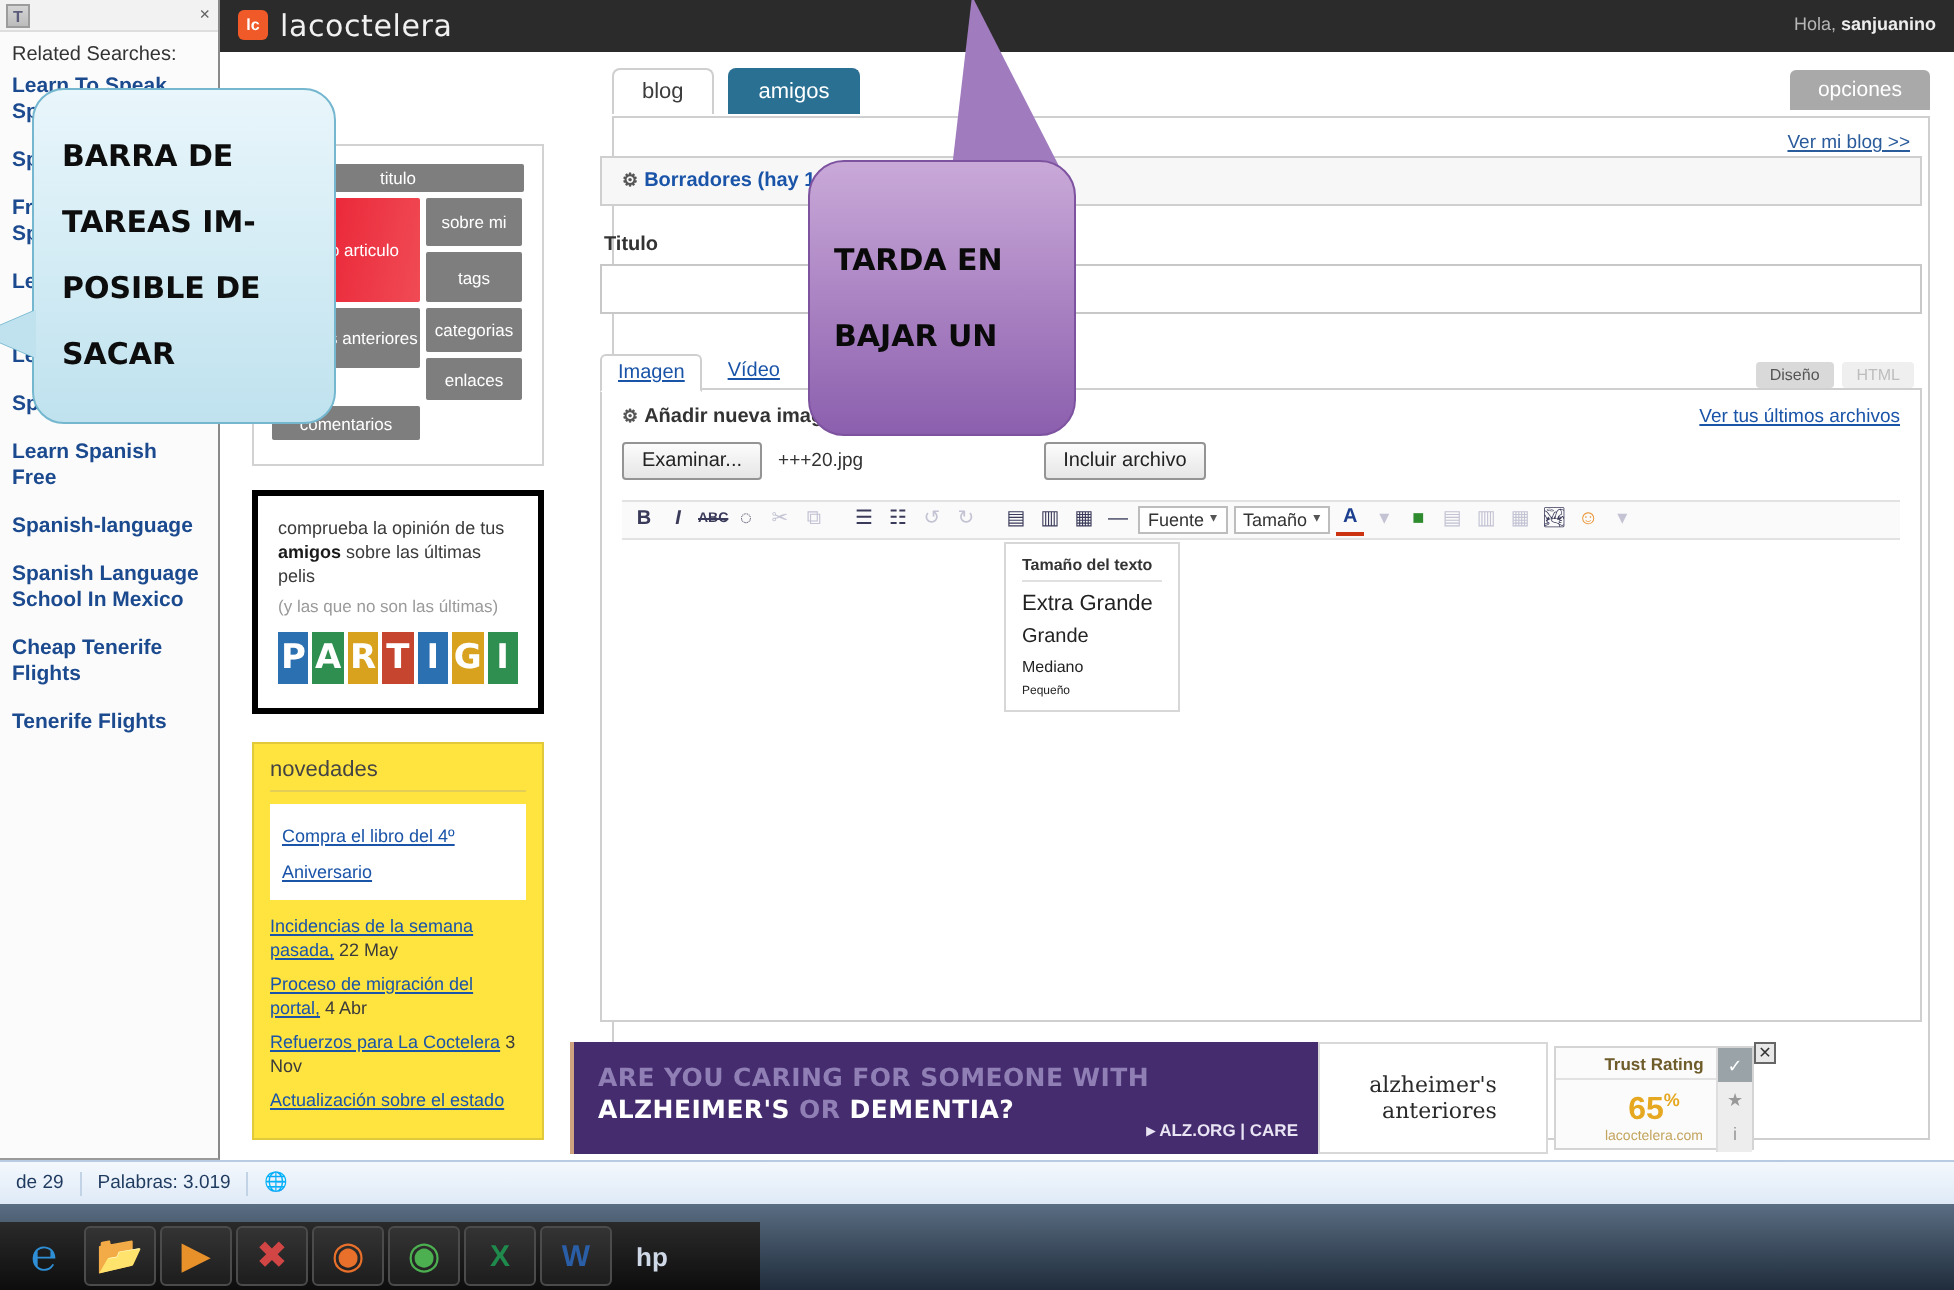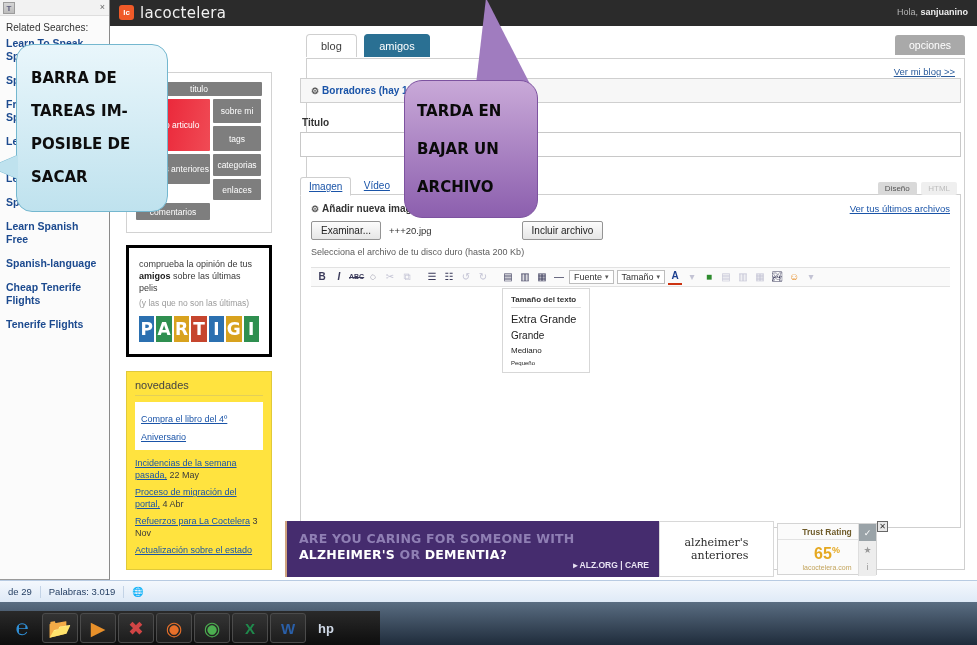--- a/index.html
+++ b/index.html
@@ -395,20 +395,21 @@
     <div class="relsearch-title">Related Searches:</div>
     <div class="relsearch-list">
       <a class="relsearch-item">Learn To Speak Spanish Online</a>
       <a class="relsearch-item">Spanish Courses</a>
       <a class="relsearch-item">Free Online Spanish Lessons</a>
       <a class="relsearch-item">Learn Spanish</a>
       <a class="relsearch-item">Spanish Language Learning Software</a>
       <a class="relsearch-item">Spanish In Mexico</a>
       <a class="relsearch-item">Learn Spanish Free</a>
       <a class="relsearch-item">Spanish-language</a>
+      <a class="relsearch-item">Spanish Language School In Mexico</a>
       <a class="relsearch-item">Cheap Tenerife Flights</a>
       <a class="relsearch-item">Tenerife Flights</a>
     </div>
   </div>
 
   <div class="site">
 
     <div class="topbar">
       <div class="topbar-logo-icon">lc</div>
       <div class="topbar-logo-text">lacoctelera</div>
@@ -512,21 +513,20 @@
               <a class="verarchivos">Ver tus últimos archivos</a>
               <span class="bullet-gear">⚙</span><span>Añadir nueva imagen</span>
             </div>
 
             <div class="filerow">
               <button class="btn">Examinar...</button>
               <span class="fname">+++20.jpg</span>
               <button class="btn btn-incluir">Incluir archivo</button>
             </div>
 
-            <div class="hint">Selecciona el archivo de tu disco duro (hasta 200 Kb)</div>
 
             <div class="toolbar">
               <span class="tb" style="font-weight:bold">B</span>
               <span class="tb" style="font-style:italic;font-weight:bold">I</span>
               <span class="tb" style="font-size:7px;font-weight:bold;text-decoration:line-through">ABC</span>
               <span class="tb">◌</span>
               <span class="tb dim">✂</span>
               <span class="tb dim">⧉</span>
               <span class="tb sep">|</span>
               <span class="tb">☰</span>
@@ -582,21 +582,20 @@
       <div class="tail"></div>
     </div>
   </div>
 
 
   <div class="bubble" id="bubble-tarda">
     <div class="tail"></div>
     <div class="bubble-body">
       <div class="bubble-text">TARDA EN</div>
       <div class="bubble-text">BAJAR UN</div>
-      <div class="bubble-text">ARCHIVO</div>
     </div>
   </div>
 
   <div class="adwrap">
     <div class="ad-left">
         <span>AdChoice Ads</span>
       </div>
     <div class="ad-main">
       <div class="ad-line ad-dim">ARE YOU CARING FOR SOMEONE WITH</div>
       <div class="ad-line"><span>ALZHEIMER'S</span><span class="ad-dim"> OR </span><span>DEMENTIA?</span></div>

